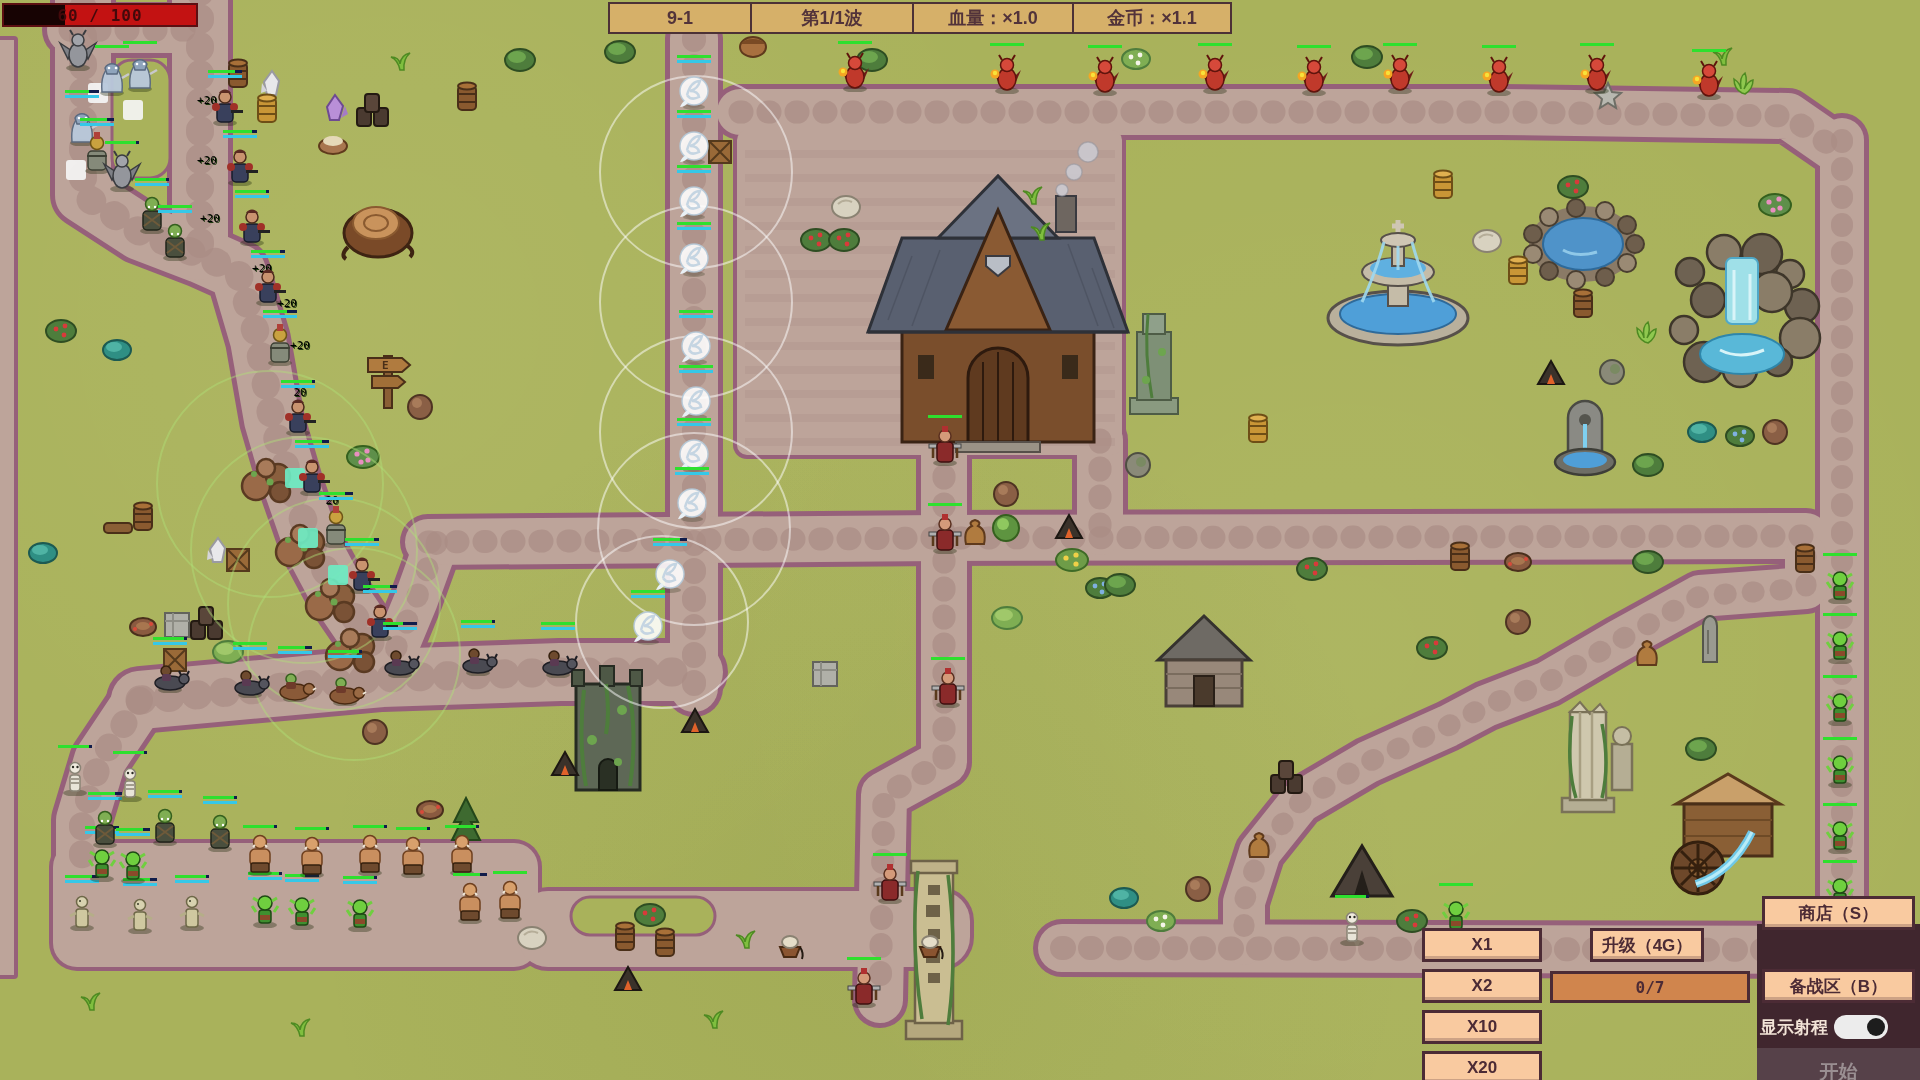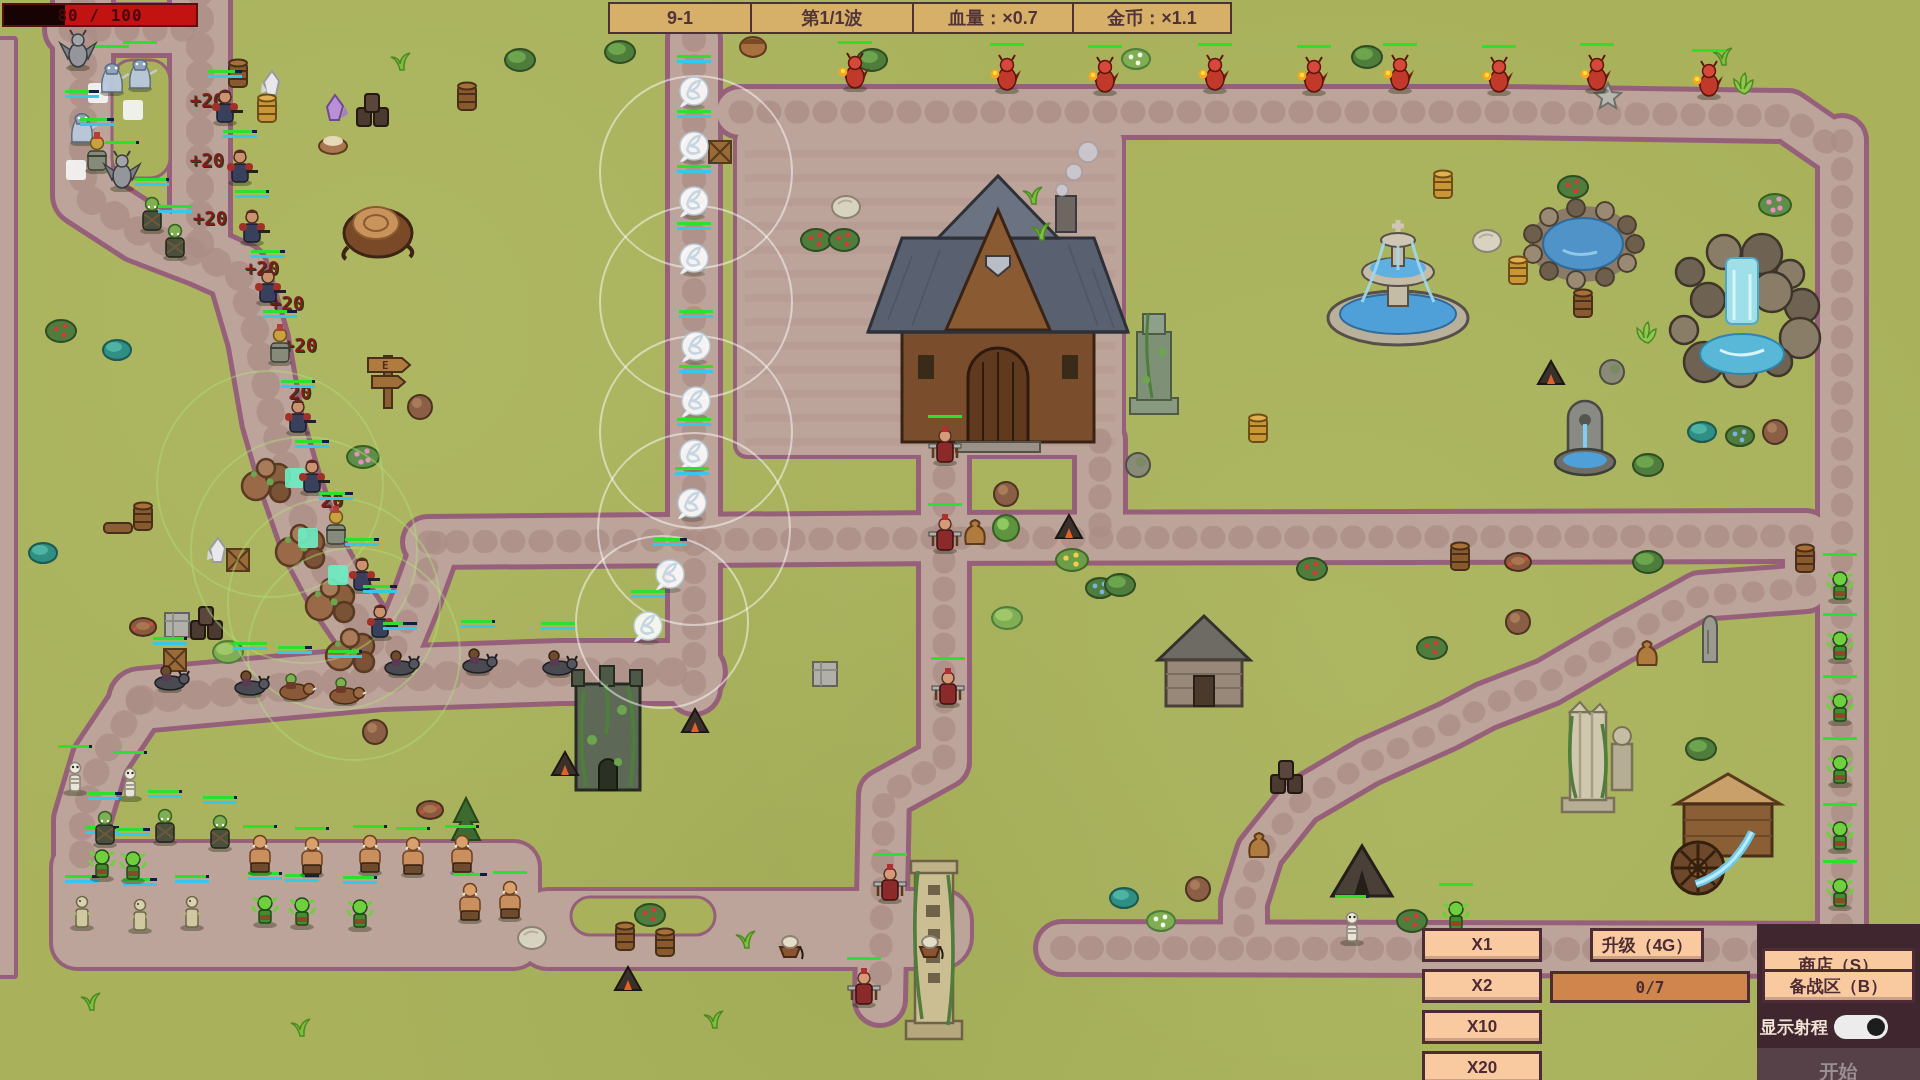--- a/index.html
+++ b/index.html
@@ -15,21 +15,21 @@
   svg.layer{position:absolute;left:0;top:0;}
   .unit{position:absolute;width:44px;transform:translate(-22px,-100%);}
   .unit .bars{width:34px;margin:0 auto 1px;}
   .unit .bar{height:3px;margin-bottom:2px;background:#101c4a;position:relative;}
   .unit .bar i{display:block;height:100%;}
   .unit .b1 i{background:#2ee02e;}
   .unit .b2 i{background:#35c8e8;}
   .ring{position:absolute;border-radius:50%;pointer-events:none;}
   .ring.white{border:2px solid rgba(255,255,255,.5);}
   .ring.green{border:2px solid rgba(175,225,120,.45);}
-  .float-num{position:absolute;font-weight:bold;font-size:19px;color:#7f1d1d;
+  .float-num{position:absolute;font-weight:normal;font-size:11px;color:#000000;
     text-shadow:1px 1px 0 #1e3a10;pointer-events:none;transform:translate(-50%,-50%);}
   .fx-square{position:absolute;width:20px;height:20px;border-radius:3px;transform:translate(-50%,-50%);}
   .fx-square.white{background:rgba(245,245,245,.92);}
   .fx-square.teal{background:rgba(110,235,195,.92);}
   
   .hud{position:absolute;z-index:50;}
   #healthbar{left:2px;top:3px;width:196px;height:24px;background:#c31212;
     border:2px solid #5c0f12;box-sizing:border-box;}
   #healthbar .depleted{position:absolute;left:0;top:0;bottom:0;background:#170303;}
   #healthbar .hp-text{position:absolute;inset:0;display:flex;align-items:center;justify-content:center;
@@ -1866,40 +1866,40 @@
           <rect x="16" y="28" width="12" height="13" rx="3" fill="#3f8f2f" stroke="#1e4a14" stroke-width="1.5"></rect>
           <circle cx="22" cy="21" r="7" fill="#6fcf3f" stroke="#1e4a14" stroke-width="1.5"></circle>
           <path d="M15 19 l-5 -3 M29 19 l5 -3" stroke="#6fcf3f" stroke-width="3"></path>
           <path d="M13 30 l-4 -6 M31 30 l4 -6" stroke="#6fcf3f" stroke-width="3"></path>
           <rect x="17" y="33" width="10" height="5" fill="#8a4a2a"></rect>
         </svg></div>
     </div>
 
   <div class="hud" id="healthbar">
     <div class="depleted" style="width: 32%;"></div>
-    <div class="hp-text">80 / 100</div>
+    <div class="hp-text">60 / 100</div>
   </div>
 
   <div class="hud" id="topbar">
     <div class="seg" style="width:140px">9-1</div>
     <div class="seg" style="width:160px">第1/1波</div>
-    <div class="seg" style="width:158px">血量：×0.7</div>
+    <div class="seg" style="width:158px">血量：×1.0</div>
     <div class="seg" style="width:156px">金币：×1.1</div>
   </div>
 
   <div class="btn hud" style="left:1422px;top:928px;width:120px;height:34px">X1</div>
   <div class="btn hud" style="left:1422px;top:969px;width:120px;height:34px">X2</div>
   <div class="btn hud" style="left:1422px;top:1010px;width:120px;height:34px">X10</div>
   <div class="btn hud" style="left:1422px;top:1051px;width:120px;height:34px">X20</div>
 
   <div class="btn hud" style="left:1590px;top:928px;width:114px;height:34px">升级（4G）</div>
   <div id="progressbar">0/7</div>
 
   <div id="rightpanel"></div>
-  <div class="btn hud" style="left:1762px;top:948px;width:153px;height:34px;z-index:51">商店（S）</div>
+  <div class="btn hud" style="left:1762px;top:896px;width:153px;height:34px;z-index:51">商店（S）</div>
   <div class="btn hud" style="left:1762px;top:969px;width:153px;height:34px;z-index:51">备战区（B）</div>
   <div id="rangerow">
     <span class="lbl">显示射程</span>
     <div id="toggle">
         <div class="knob"></div>
       </div>
   </div>
   <div id="startrow">开始</div>
 </div>
 

